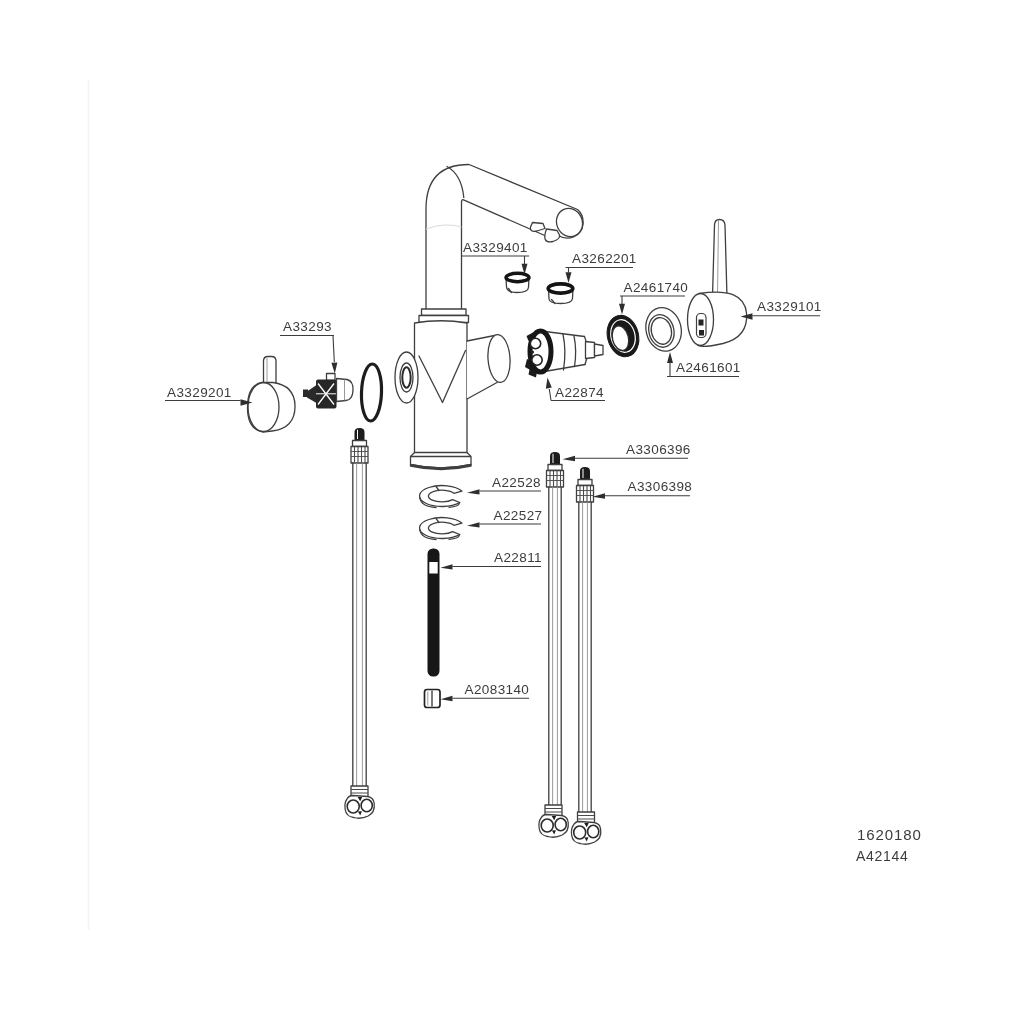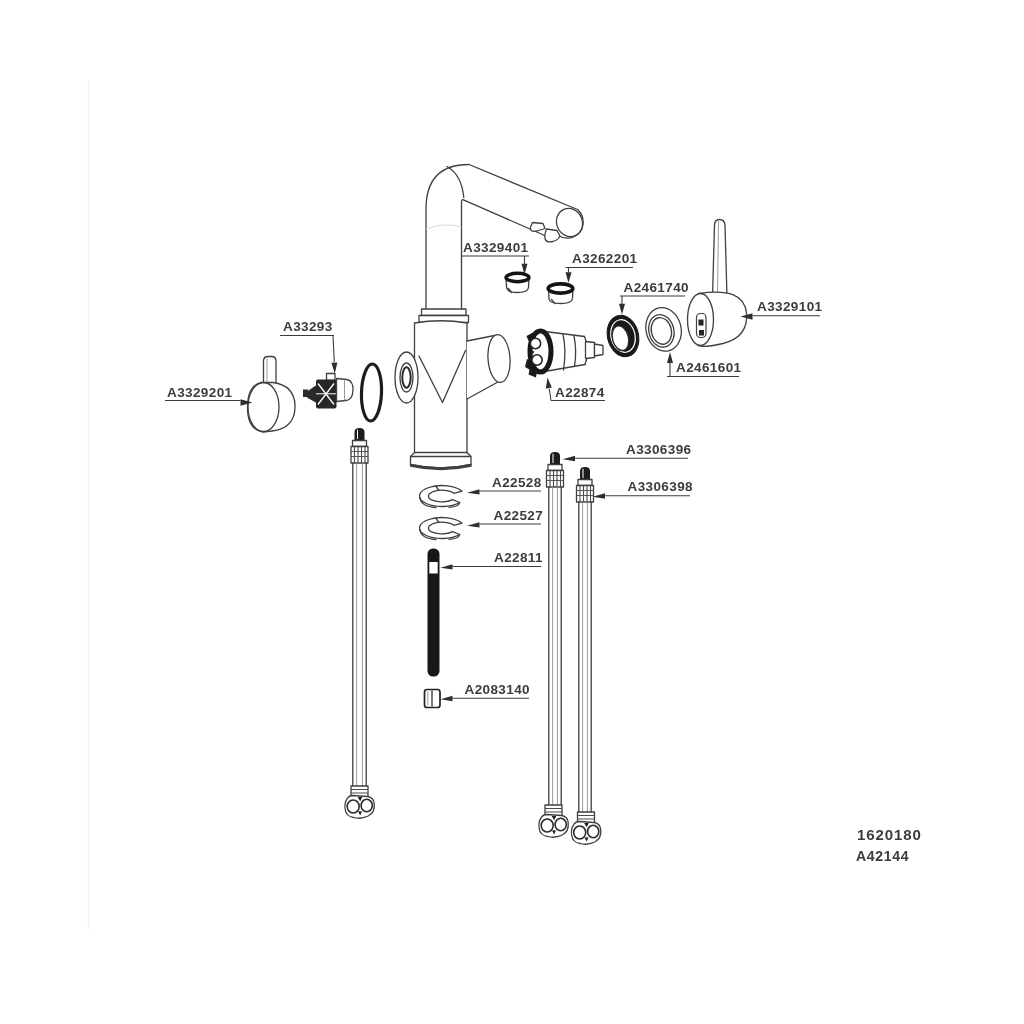--- a/index.html
+++ b/index.html
@@ -1,17 +1,17 @@
 <!DOCTYPE html>
 <html><head>
 <meta charset="utf-8">
 <style>
   html,body{margin:0;padding:0;background:#ffffff;}
   .page{position:relative;width:1024px;height:956px;background:#ffffff;overflow:hidden;
-        font-family:"Liberation Sans",sans-serif;font-weight:bold;}
+        font-family:"Liberation Sans",sans-serif;}
   svg{position:absolute;left:0;top:0;}
   .ln{stroke:#3f3f3f;stroke-width:1.3;fill:none;stroke-linecap:round;stroke-linejoin:round;}
   .lnw{stroke:#3f3f3f;stroke-width:1.3;fill:#ffffff;stroke-linejoin:round;}
   .thin{stroke:#8f8f8f;stroke-width:0.9;fill:none;}
   .faint{stroke:#d9d9d9;stroke-width:1;fill:none;}
   .dk{fill:#1b1b1b;stroke:none;}
   .ll{stroke:#3c3c3c;stroke-width:1.1;fill:none;}
   .ah{fill:#2e2e2e;stroke:none;}
   text.part-label{font-family:"Liberation Sans",sans-serif;font-size:13.5px;fill:#3c3c3c;letter-spacing:0.4px;}
   text.footer-label{font-family:"Liberation Sans",sans-serif;fill:#3c3c3c;}

